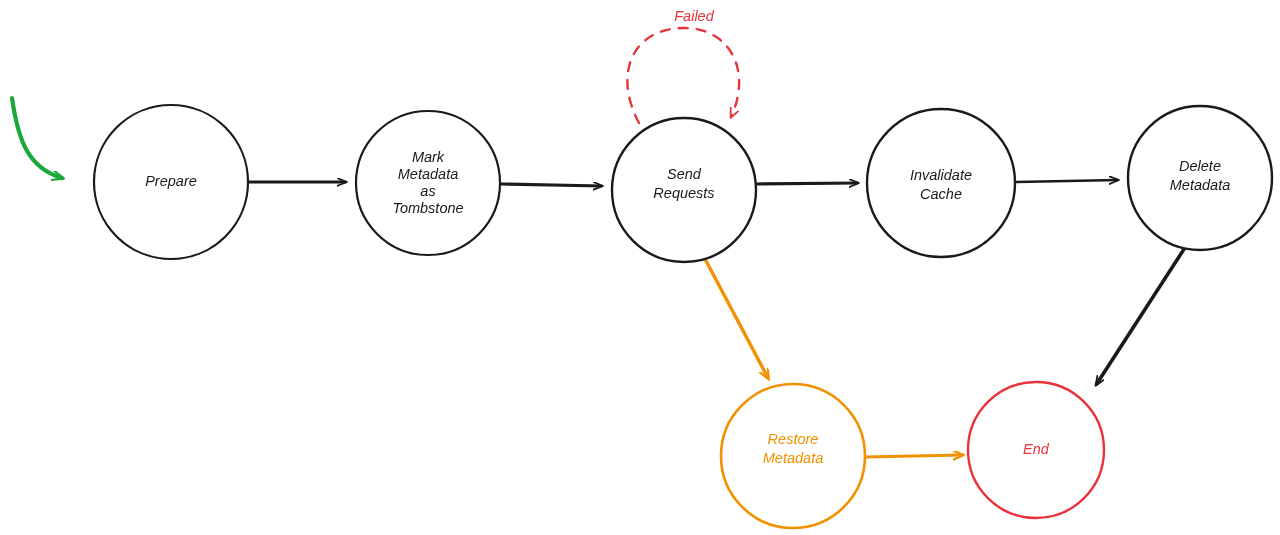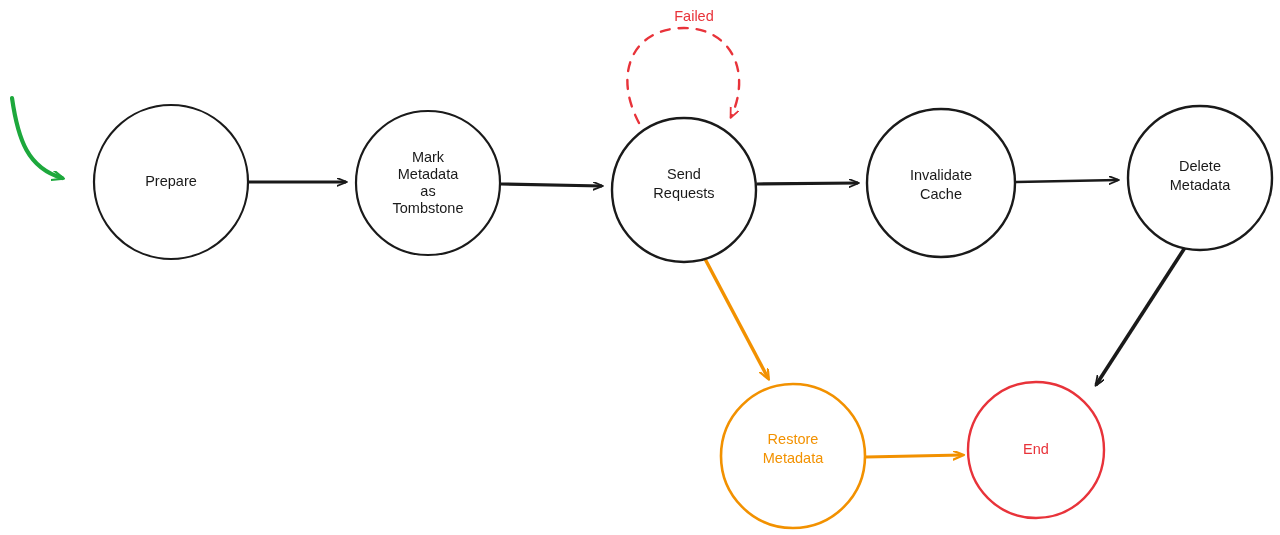--- a/index.html
+++ b/index.html
@@ -12,20 +12,21 @@
     width: 1280px;
     height: 535px;
     overflow: hidden;
     font-family: "Liberation Sans", sans-serif;
   }
   #diagram-canvas {
     position: relative;
     width: 1022px;
     height: 535px;
     background: #ffffff;
+    font-style: italic;
   }
   #diagram-svg {
     position: absolute;
     top: 0;
     left: 0;
     width: 1280px;
     height: 535px;
     display: block;
   }
   .node-label {

